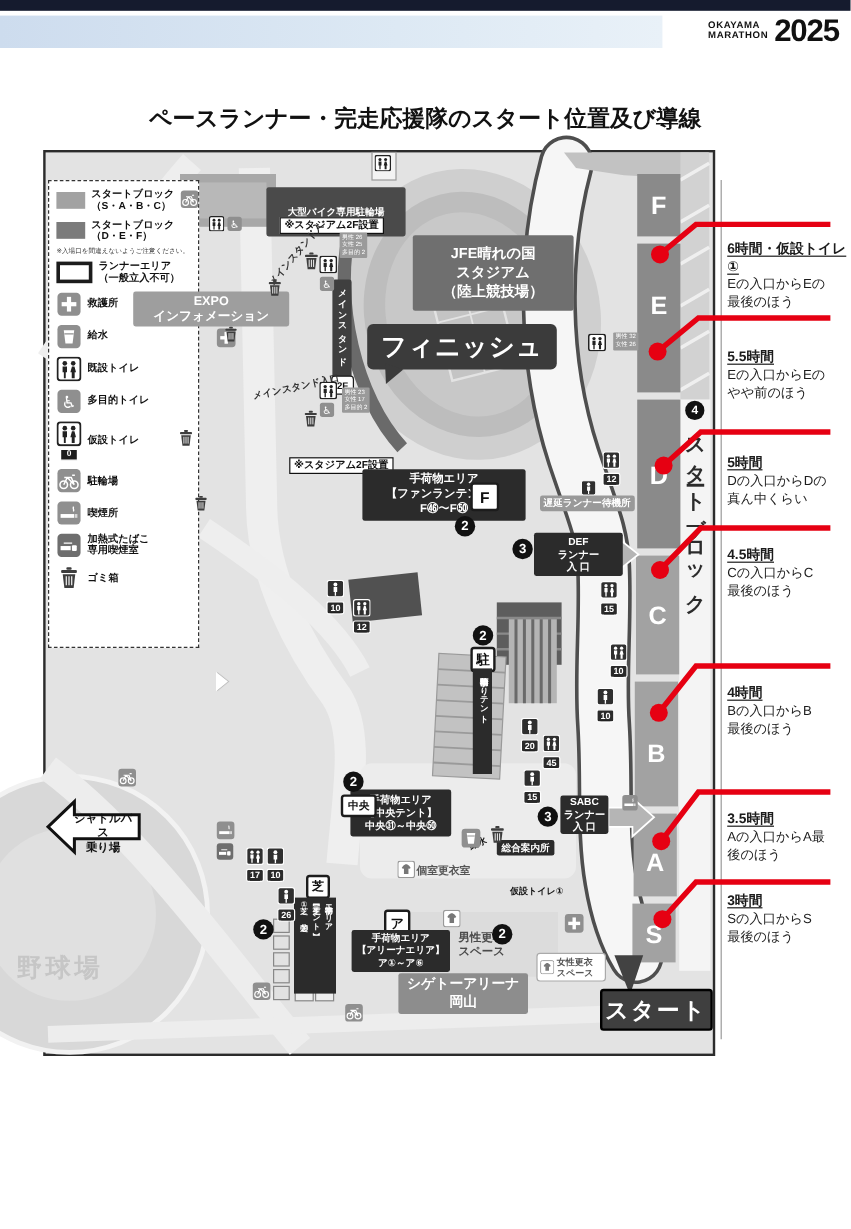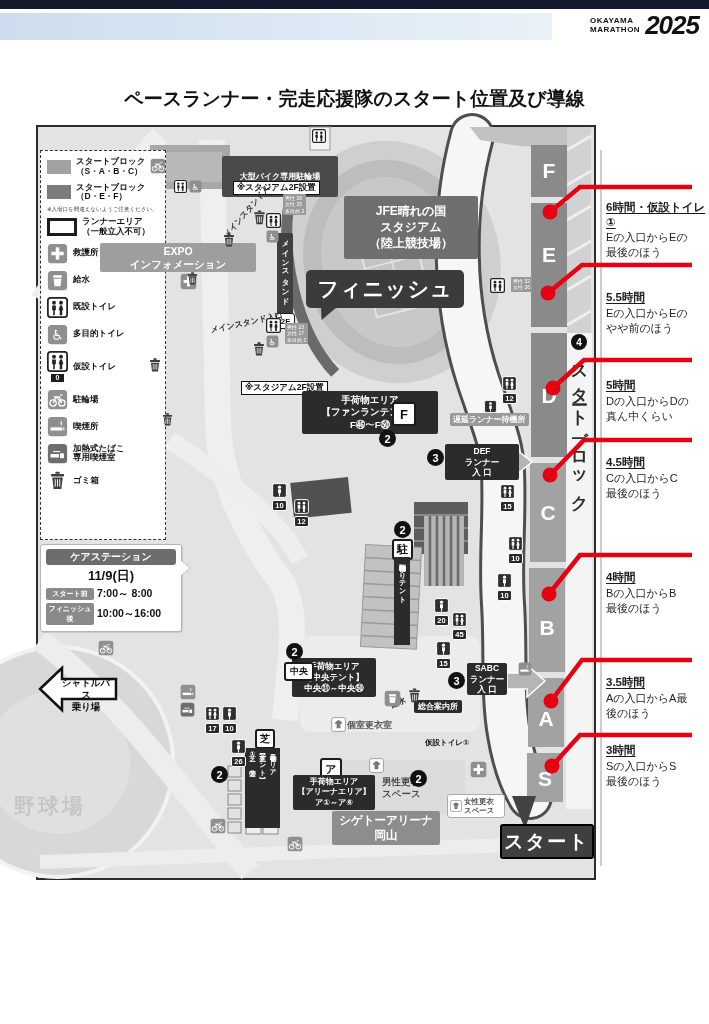--- a/index.html
+++ b/index.html
@@ -6,21 +6,21 @@
   .stage{position:relative;width:709px;height:1024px;background:#fff;overflow:hidden;
          font-family:"Liberation Sans","DejaVu Sans",sans-serif;color:#222;}
   .abs{position:absolute;}
   .pre{white-space:pre-line;}
   
   .topbar{left:0;top:0;width:709px;height:9px;background:#151b2e;}
   .blueband{left:0;top:13px;width:552px;height:27px;
             background:linear-gradient(90deg,#cddcee 0%,#dde9f4 60%,#e9f1f8 100%);}
   .brand{right:10px;top:10px;display:flex;align-items:center;gap:5px;}
   .brand .bl{font-size:8px;font-weight:700;line-height:1.05;color:#111;letter-spacing:.5px;}
-  .brand .by{font-size:26px;font-weight:800;color:#111;letter-spacing:-1px;font-style:italic;}
+  .brand .by{font-size:26px;font-weight:800;color:#111;letter-spacing:-1px;}
   .title{left:0;top:86px;width:709px;text-align:center;font-size:19px;font-weight:700;color:#111;}
   
   .mapbg{left:36px;top:125px;width:556px;height:751px;background:#e3e3e3;border:2px solid #2b2b2b;}
   svg.layer{left:0;top:0;width:709px;height:1024px;pointer-events:none;}
   
   .legend{left:40px;top:150px;width:126px;height:390px;background:#fff;border:1px dashed #333;
           padding:6px 4px 0 6px;box-sizing:border-box;}
   .lrow{display:flex;align-items:center;gap:5px;margin-bottom:6px;}
   .lrow .lt{font-size:8.5px;font-weight:700;line-height:1.15;color:#111;}
   .sw{width:24px;height:14px;flex:0 0 auto;}
@@ -300,38 +300,26 @@
 専用喫煙室</span>
       </div>
     <div class="lrow">
         <svg class="lico" width="21" height="21">
           <use href="#i-trash"></use>
         </svg>
         <span class="lt">ゴミ箱</span>
       </div>
   </div>
 
-  <div class="abs care">
-    <div class="hd">ケアステーション</div>
-    <div class="dt">11/9(日)</div>
-    <div class="crow">
-        <span class="cl">スタート前</span>
-        <span class="ct">7:00～ 8:00</span>
-      </div>
-    <div class="crow">
-        <span class="cl">フィニッシュ後</span>
-        <span class="ct">10:00～16:00</span>
-      </div>
-  </div>
   <div class="abs caretail"></div>
 
   <div class="abs dlab" style="left:222px;top:156px;width:116px;font-size:8px;background:#4a4a4a;padding:15px 0">大型バイク専用駐輪場</div>
   <div class="abs note2f" style="left:233px;top:181px">※スタジアム2F設置</div>
   <div class="abs note2f" style="left:241px;top:381px">※スタジアム2F設置</div>
-  <div class="abs glab pre" style="left:100px;top:243px;width:122px;font-size:10.5px;padding:2px 17px;line-height:1.2">EXPO
+  <div class="abs glab pre" style="left:111px;top:243px;width:122px;font-size:10.5px;padding:2px 4px;line-height:1.2">EXPO
 インフォメーション</div>
   <div class="abs vrl" style="left:277px;top:233px;height:78px;background:#3f3f3f;color:#fff;font-size:7.5px;font-weight:700;padding:2px 3px;border-radius:2px;letter-spacing:1px">メインスタンド</div>
   <div class="abs wbx" style="left:276px;top:313px;width:17px;height:14px;font-size:8px;border-width:1.5px">2F</div>
   <div class="abs" style="left:214px;top:206px;font-size:8px;font-weight:700;color:#333;transform:rotate(-50deg)">メインスタンド入</div>
   <div class="abs" style="left:210px;top:317px;font-size:8px;font-weight:700;color:#333;transform:rotate(-12deg)">メインスタンド入口</div>
   <div class="abs pre" style="left:344px;top:196px;width:134px;background:#6f6f6f;color:#fff;font-size:12px;font-weight:800;text-align:center;padding:7px 0;line-height:1.35;border-radius:2px">JFE晴れの国
 スタジアム
 （陸上競技場）</div>
   <div class="abs finish" style="left:306px;top:270px;width:158px;height:38px">フィニッシュ</div>
   <div class="abs ftail"></div>

